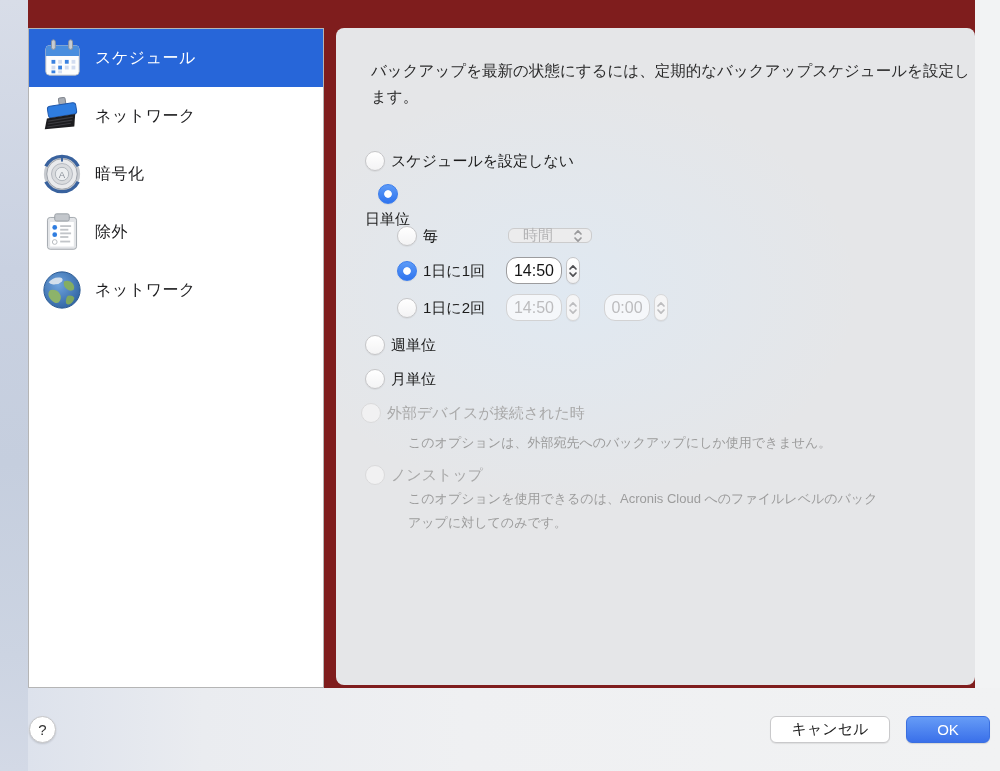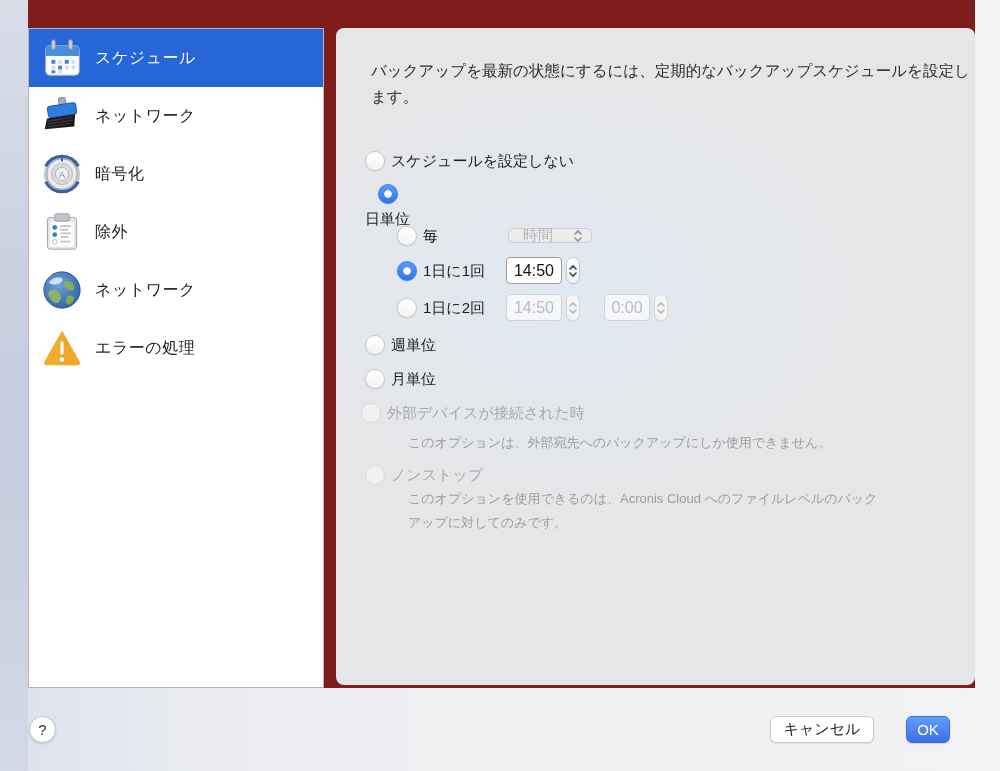--- a/index.html
+++ b/index.html
@@ -40,36 +40,36 @@
     linear-gradient(180deg,#5d9bf7,#2f74ef);border-color:#3b7ded;}
   .radio.disabled{background:#f1f1f2;border-color:#dadadb;box-shadow:none;}
 
   
   .dropdown{position:absolute;left:172px;top:200px;width:84px;height:15px;border-radius:6px;
     background:#ececed;border:1px solid #cccccd;box-sizing:border-box;
     display:flex;align-items:center;justify-content:space-between;padding:0 8px 0 14px;color:#9a9a9a;}
   .dropdown .dd-label{font-size:15px;color:#b4b4b6;}
 
   .t-field{position:absolute;height:27px;box-sizing:border-box;background:#ffffff;border:1px solid #9c9c9e;
-    font-size:16px;color:#141414;text-align:center;padding:0;border-radius:4px;font-family:inherit;}
+    font-size:16px;color:#141414;text-align:center;padding:0;border-radius:11px;font-family:inherit;}
   .t-field:disabled{background:rgba(255,255,255,.65);border-color:#d2d2d3;color:#bcbcbe;-webkit-text-fill-color:#bcbcbe;}
   .stepper{position:absolute;width:14px;height:27px;border-radius:7px;background:linear-gradient(180deg,#ffffff,#f1f1f2);
     border:1px solid #c6c6c8;box-sizing:border-box;display:flex;flex-direction:column;align-items:center;justify-content:center;
     color:#4f4f52;box-shadow:0 1px 1px rgba(0,0,0,.05);}
   .stepper.disabled{color:#bdbdbf;background:#f5f5f6;border-color:#d7d7d8;}
 
   
   .help-btn{position:absolute;left:29px;top:716px;width:27px;height:27px;border-radius:50%;background:#ffffff;
     border:1px solid #c6c6c8;box-sizing:border-box;display:flex;align-items:center;justify-content:center;
     font-size:15px;color:#333;box-shadow:0 1px 2px rgba(0,0,0,.14);}
   .btn{position:absolute;top:716px;height:27px;border-radius:6px;box-sizing:border-box;
     display:flex;align-items:center;justify-content:center;font-size:15px;}
-  .btn-cancel{left:770px;width:104px;background:#ffffff;border:1px solid #c9c9cb;color:#1c1c1c;
+  .btn-cancel{left:770px;width:120px;background:#ffffff;border:1px solid #c9c9cb;color:#1c1c1c;
     box-shadow:0 1px 1px rgba(0,0,0,.08);}
-  .btn-ok{left:906px;width:44px;background:linear-gradient(180deg,#669cf6,#3a70ea);color:#ffffff;
+  .btn-ok{left:906px;width:84px;background:linear-gradient(180deg,#669cf6,#3a70ea);color:#ffffff;
     border:1px solid #3a6fe0;box-shadow:0 1px 1px rgba(0,0,0,.12);}
 </style>
 </head>
 <body>
 
 <div id="app">
   <div class="left-strip"></div>
   <div class="right-gutter"></div>
   <div class="footer"></div>
 
@@ -164,31 +164,20 @@
           <circle cx="22" cy="22" r="19" fill="url(#sea)" stroke="#2b5a93"></circle>
           <path d="M8 14 q5 -6 12 -5 q4 1 2 4 q-3 3 -7 3 q-5 1 -7 -2Z" fill="#dfe7ee" opacity=".9"></path>
           <path d="M24 13 q6 -2 9 2 q3 4 1 7 q-4 2 -7 -1 q-4 -3 -3 -8Z" fill="#84ad62"></path>
           <path d="M10 22 q6 -1 9 3 q3 4 1 8 q-2 4 -6 2 q-5 -3 -6 -7 q-1 -4 2 -6Z" fill="#8db36a"></path>
           <path d="M28 28 q5 -1 7 2 q-1 5 -5 7 q-4 1 -4 -3 q0 -4 2 -6Z" fill="#7fa75e"></path>
         </svg>
       </span>
       <span class="side-label">ネットワーク</span>
     </div>
 
-    <div class="side-item">
-      <span class="side-icon">
-        <svg width="42" height="42" viewBox="0 0 44 44">
-          <path d="M22 4 L40.5 36.5 Q42 40 37.5 40 L6.5 40 Q2 40 3.5 36.5 Z" fill="#f0ac2c"></path>
-          <path d="M22 4 L40.5 36.5 Q42 40 37.5 40 L22 40 Z" fill="#eda424" opacity=".6"></path>
-          <rect x="20.3" y="15" width="3.4" height="14" rx="1.7" fill="#ffffff"></rect>
-          <circle cx="22" cy="34" r="2.4" fill="#ffffff"></circle>
-        </svg>
-      </span>
-      <span class="side-label">エラーの処理</span>
-    </div>
   </div>
 
   <div class="panel">
     <div class="intro">バックアップを最新の状態にするには、定期的なバックアップスケジュールを設定します。</div>
 
     <div class="opt-row" style="left:29px;top:122px;">
       <span class="radio"></span>
       <span class="opt-label">スケジュールを設定しない</span>
     </div>
 

